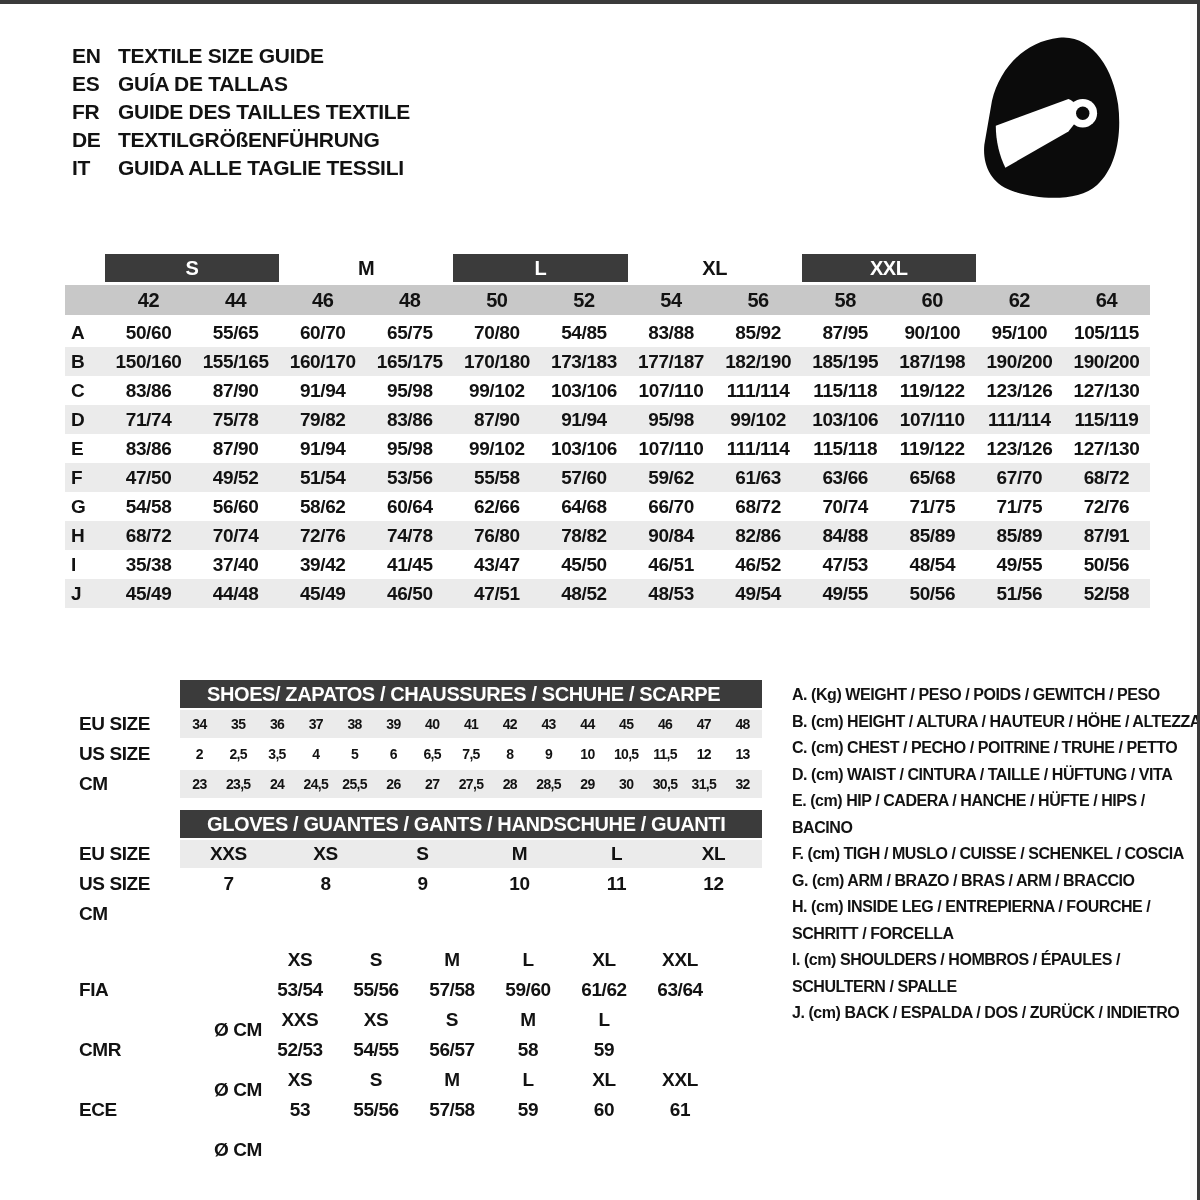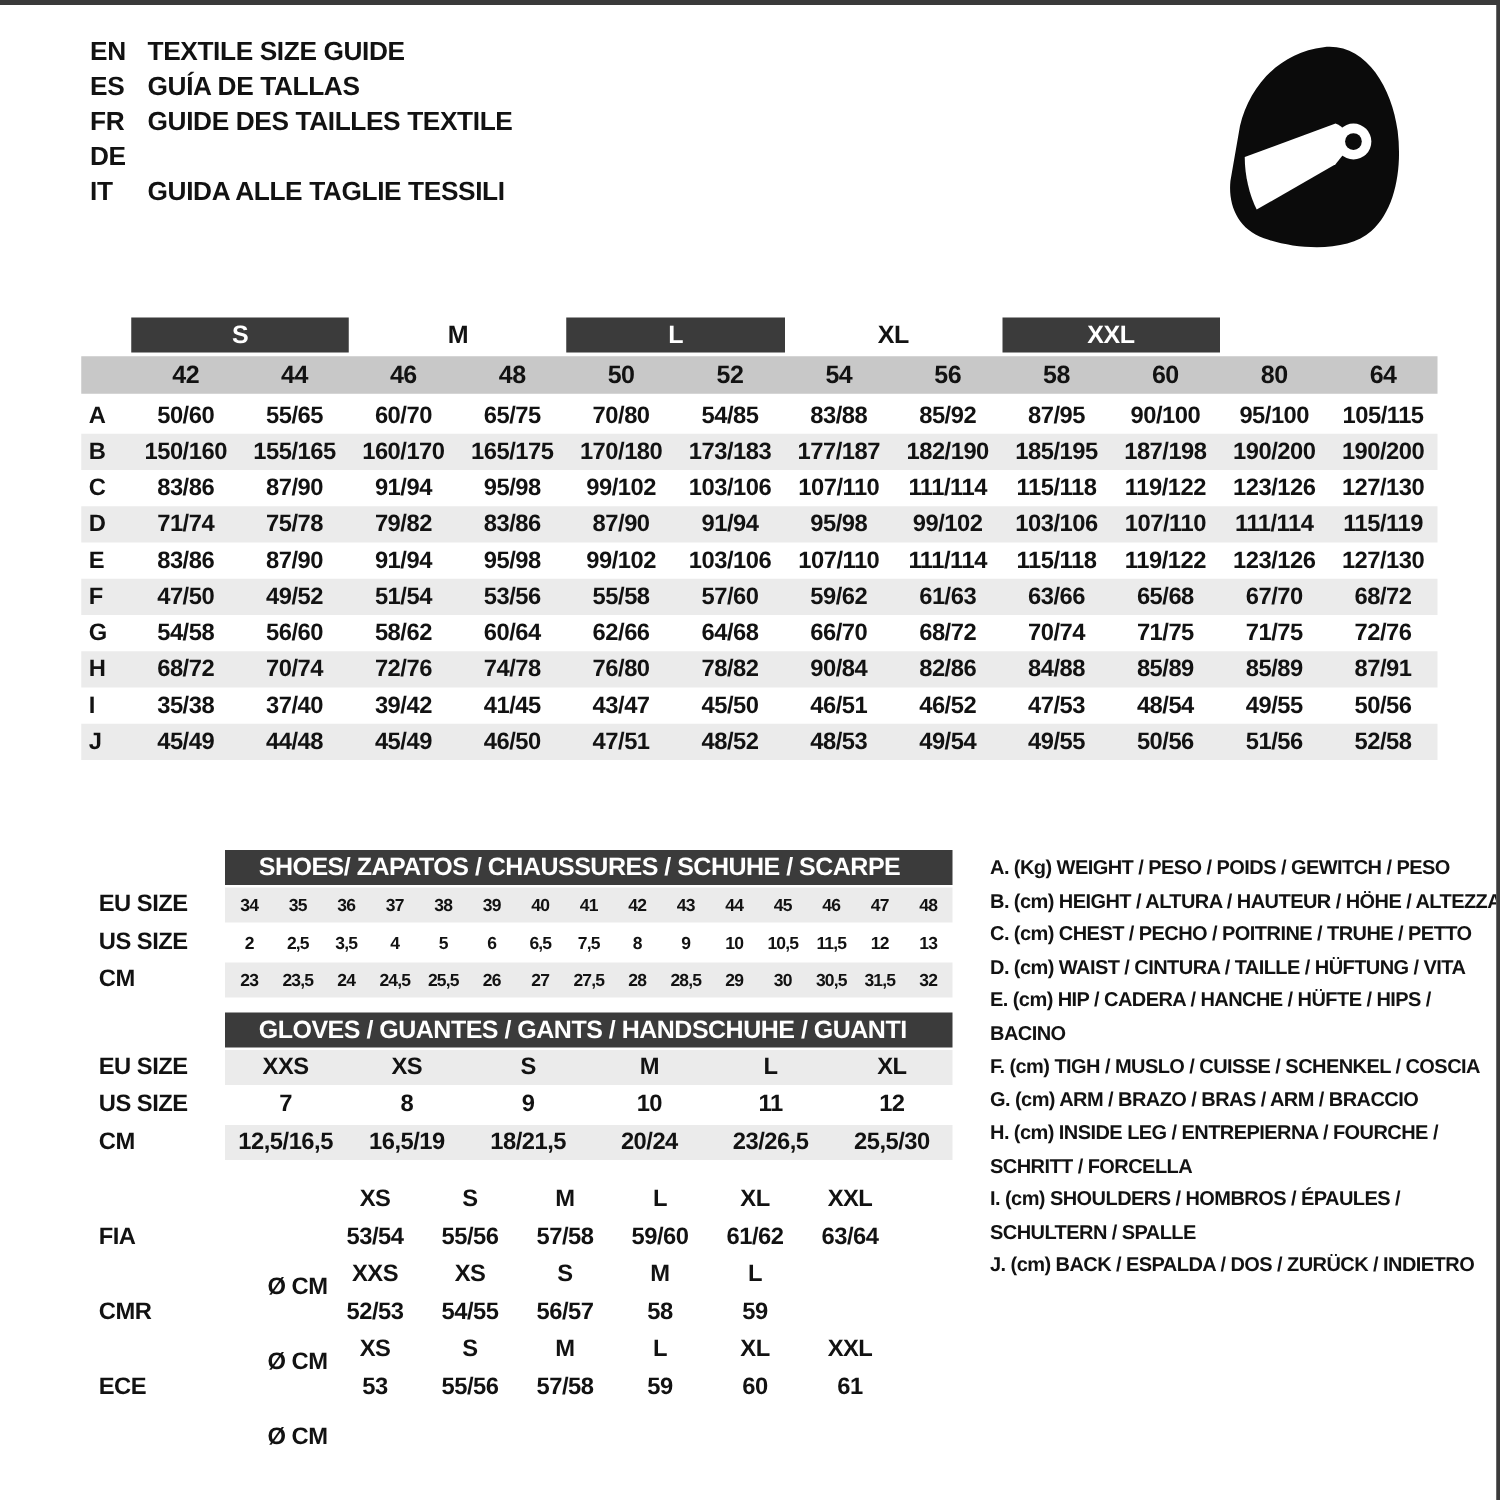--- a/index.html
+++ b/index.html
@@ -1,21 +1,21 @@
 <!DOCTYPE html>
 <html><head>
 <meta charset="utf-8">
 <title>Textile Size Guide</title>
 <style>
   html,body{margin:0;padding:0;background:#fff;}
   .page{position:relative;width:1200px;height:1200px;background:#fff;box-sizing:border-box;
         border-top:4px solid #3a3a3a;border-right:3px solid #3a3a3a;
         font-family:"Liberation Sans",sans-serif;font-weight:bold;color:#121212;overflow:hidden;}
   
-  .lang{position:absolute;left:72px;top:24px;}
+  .lang{position:absolute;left:72px;top:38px;}
   .lang-row{display:flex;height:28px;line-height:28px;font-size:21px;letter-spacing:-0.3px;}
   .lang-code{width:46px;}
   
   .logo{position:absolute;left:972px;top:28px;width:168px;height:172px;}
   
   .sizetable{position:absolute;left:65px;top:250px;width:1085px;font-size:19px;letter-spacing:-0.4px;}
   .ghead{display:grid;grid-template-columns:40px repeat(12,1fr);height:28px;line-height:28px;margin-bottom:3px;}
   .grp{grid-column:span 2;text-align:center;font-size:20px;}
   .grp-box{background:#3b3b3b;color:#fff;}
   .t-row{display:grid;grid-template-columns:40px repeat(12,1fr);height:29px;line-height:29px;}
@@ -61,20 +61,21 @@
         <span class="lang-title">GUÍA DE TALLAS</span>
       </div>
 
       <div class="lang-row">
         <span class="lang-code">FR</span>
         <span class="lang-title">GUIDE DES TAILLES TEXTILE</span>
       </div>
 
       <div class="lang-row">
         <span class="lang-code">DE</span>
+        <span class="lang-title">TEXTILGRÖßENFÜHRUNG</span>
       </div>
 
       <div class="lang-row">
         <span class="lang-code">IT</span>
         <span class="lang-title">GUIDA ALLE TAGLIE TESSILI</span>
       </div>
     </div>
 
   <div class="logo">
     <svg viewBox="0 0 170 180" width="168" height="172">
@@ -96,21 +97,21 @@
         <div class="grp grp-box">L</div>
 
         <div class="grp">XL</div>
 
         <div class="grp grp-box">XXL</div>
       </div>
     <div class="t-row band">
       <div class="t-cell letter"></div>
       <div class="t-cells">
         
-      <div class="t-cell">42</div><div class="t-cell">44</div><div class="t-cell">46</div><div class="t-cell">48</div><div class="t-cell">50</div><div class="t-cell">52</div><div class="t-cell">54</div><div class="t-cell">56</div><div class="t-cell">58</div><div class="t-cell">60</div><div class="t-cell">80</div><div class="t-cell">64</div></div>
+      <div class="t-cell">42</div><div class="t-cell">44</div><div class="t-cell">46</div><div class="t-cell">48</div><div class="t-cell">50</div><div class="t-cell">52</div><div class="t-cell">54</div><div class="t-cell">56</div><div class="t-cell">58</div><div class="t-cell">60</div><div class="t-cell">62</div><div class="t-cell">64</div></div>
     </div>
     <div class="rows">
 
         <div class="t-row">
           <div class="t-cell letter">A</div>
           <div class="t-cells">
             
           <div class="t-cell">50/60</div><div class="t-cell">55/65</div><div class="t-cell">60/70</div><div class="t-cell">65/75</div><div class="t-cell">70/80</div><div class="t-cell">54/85</div><div class="t-cell">83/88</div><div class="t-cell">85/92</div><div class="t-cell">87/95</div><div class="t-cell">90/100</div><div class="t-cell">95/100</div><div class="t-cell">105/115</div></div>
         </div>
 
@@ -278,29 +279,20 @@
               <div class="lcell">8</div>
               <div class="lcell">9</div>
               <div class="lcell">10</div>
               <div class="lcell">11</div>
               <div class="lcell">12</div>
             </div>
           </div>
 
           <div class="lrow">
             <div class="llabel">CM</div>
-            <div class="lcontent cols6">
-
-            <div class="lcell">12,5/16,5</div>
-              <div class="lcell">16,5/19</div>
-              <div class="lcell">18/21,5</div>
-              <div class="lcell">20/24</div>
-              <div class="lcell">23/26,5</div>
-              <div class="lcell">25,5/30</div>
-            </div>
           </div>
         </div>
     </div>
 
     <div class="block helmet-block">
       <div>
 
           <div class="hstd">
             <div class="lrow">
               <div class="llabel"></div>

